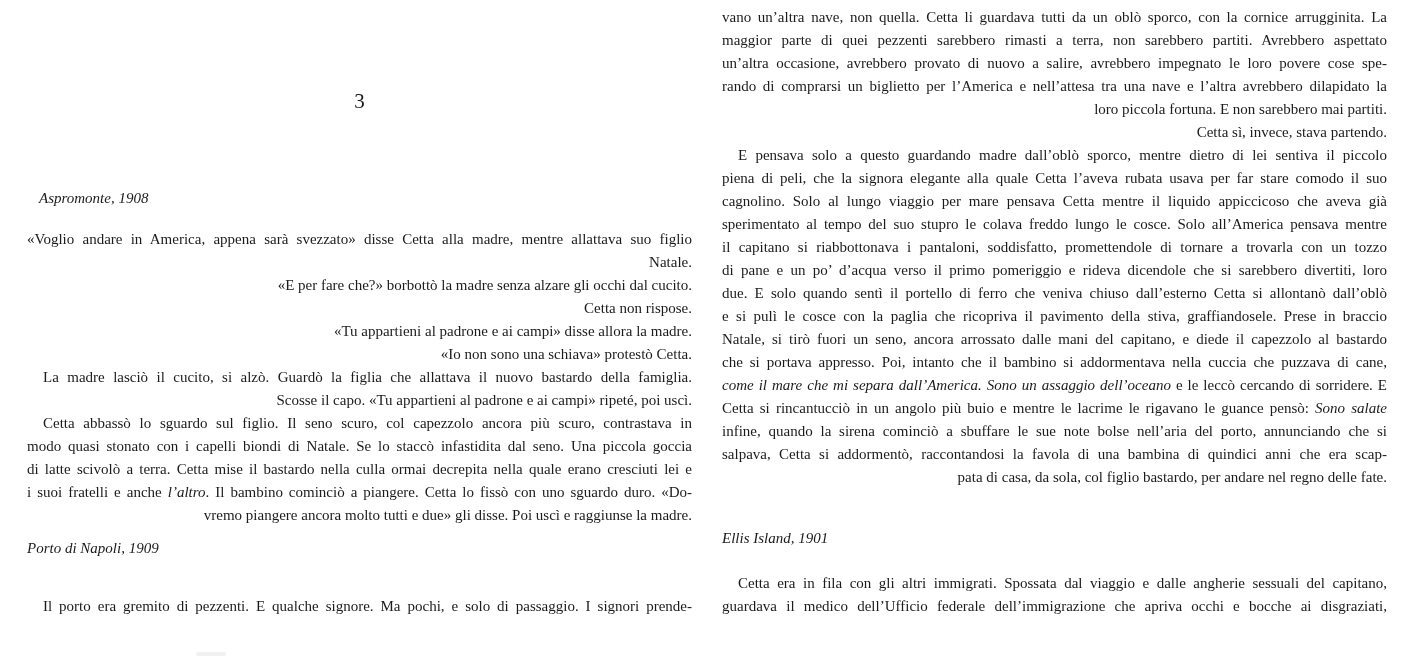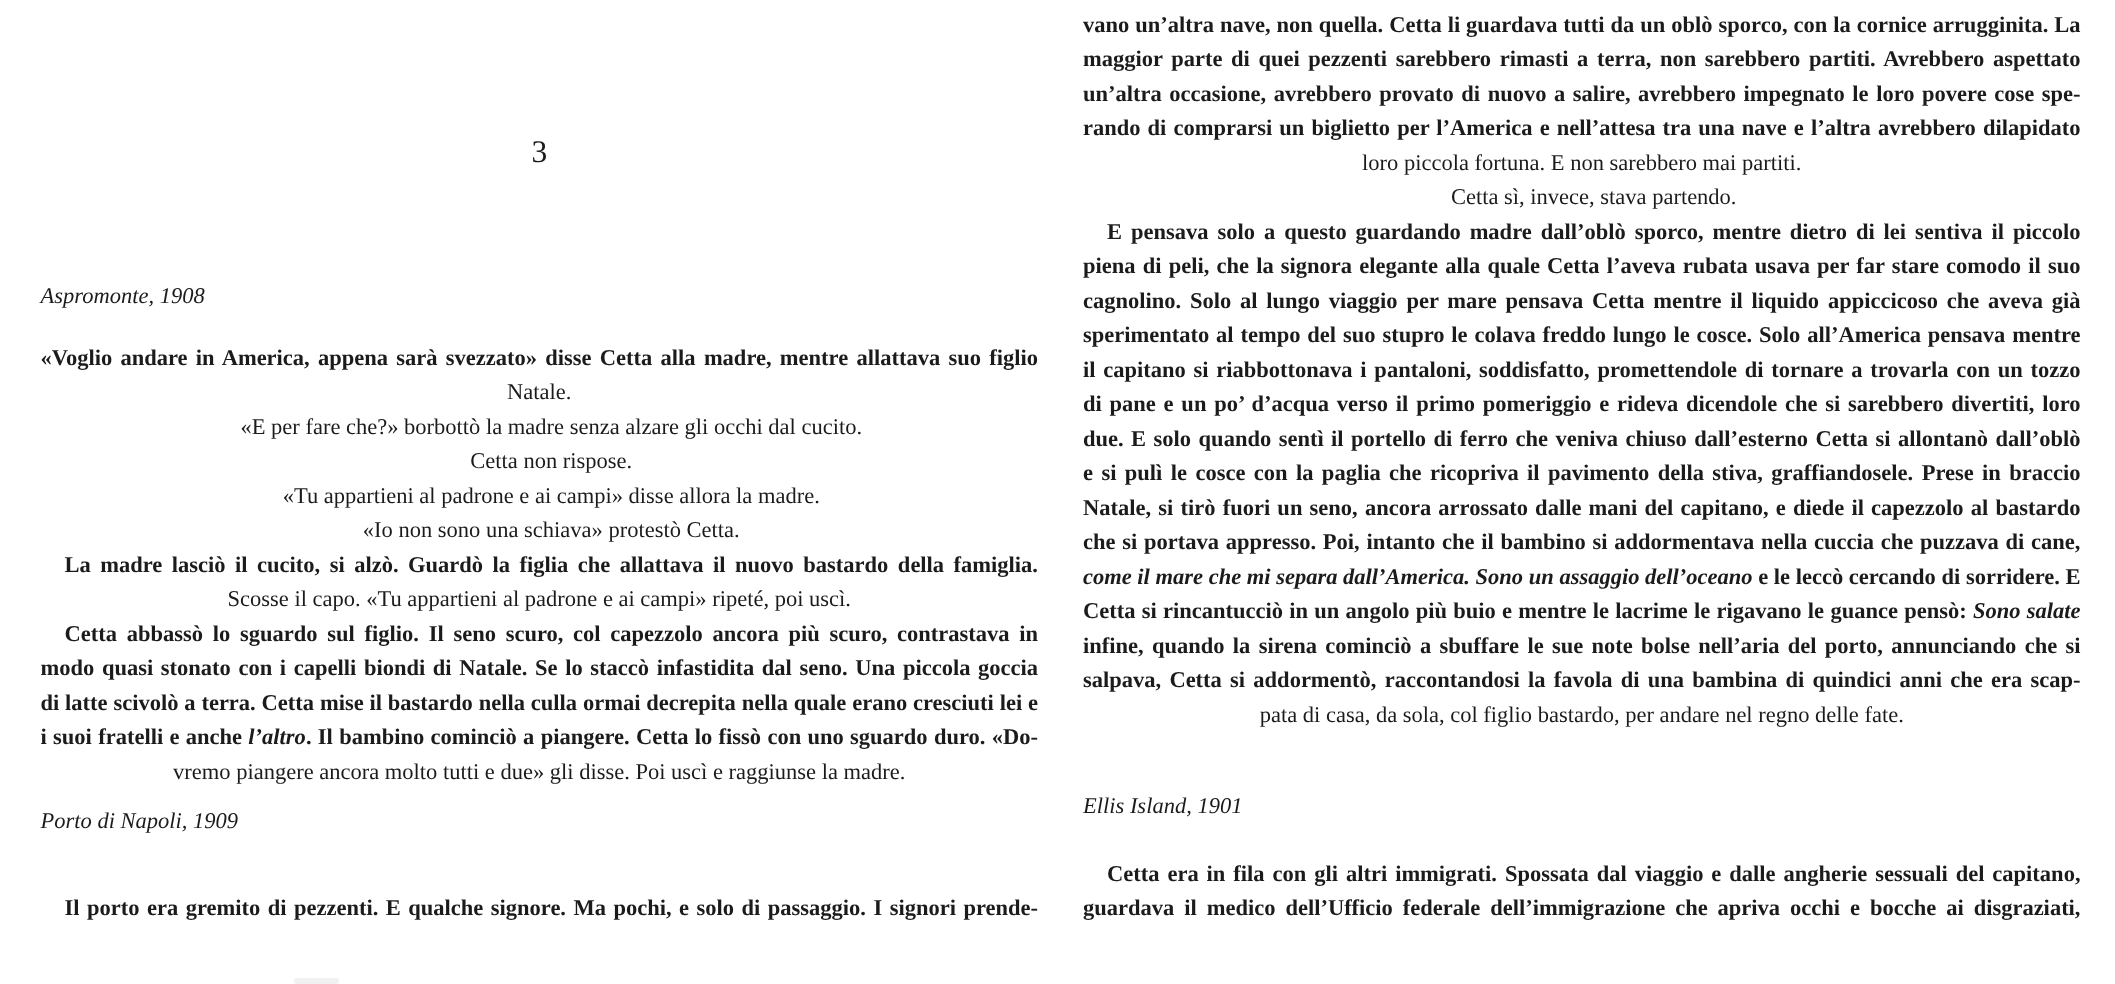--- a/index.html
+++ b/index.html
@@ -47,34 +47,33 @@
     position: absolute;
     left: 0;
     right: 0;
   }
 
   .line {
     font-size: 15px;
     line-height: 23px;
     height: 23px;
     overflow: hidden;
-    text-align: center;
+    text-align: right;
     white-space: normal;
   }
   .line.jl {
     text-align: justify;
     text-align-last: justify;
-    font-weight: bold;
   }
   .line.indent {
     text-indent: 16px;
   }
 
   
-  #lp-heading-1 { top: 187px; }
+  #lp-heading-1 { top: 187px; margin-left: 12px; }
   #lp-body-1    { top: 228px; }
   #lp-heading-2 { top: 537px; }
   #lp-body-2    { top: 595px; }
   #rp-body-1    { top: 6px;   }
   #rp-heading-1 { top: 527px; }
   #rp-body-2    { top: 572px; }
 
   .bottom-artifact {
     position: absolute;
     left: 196px;

